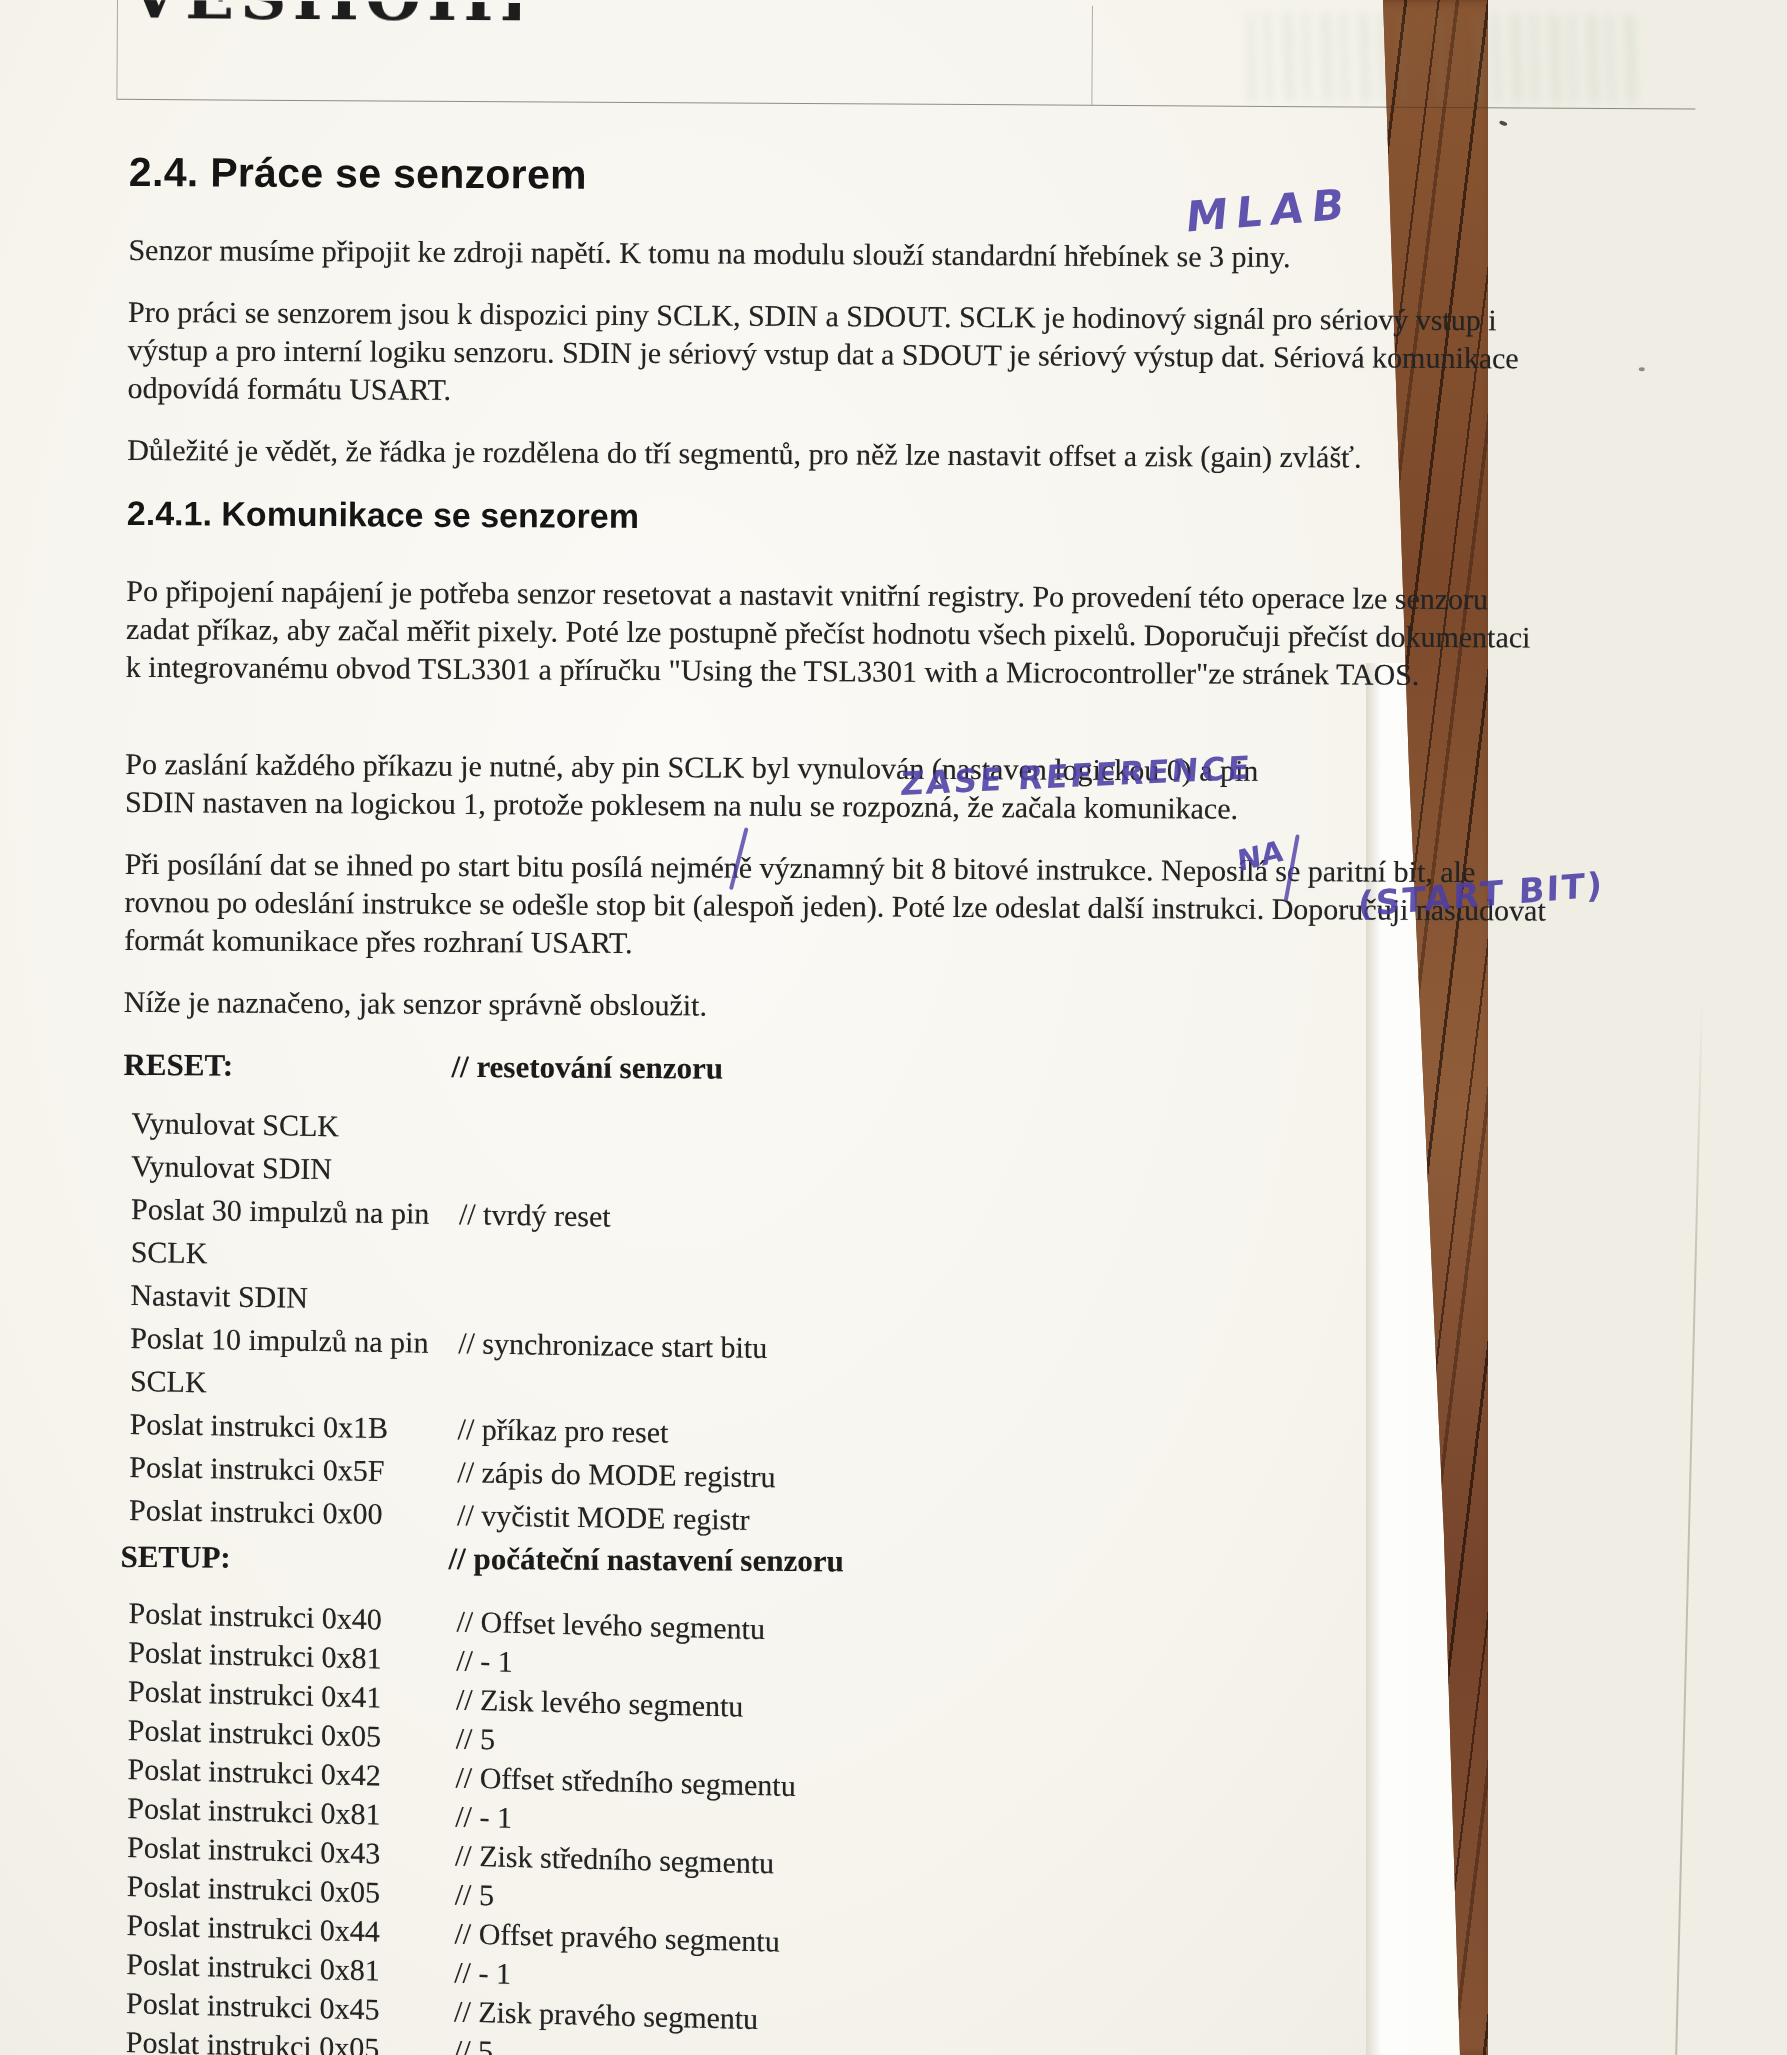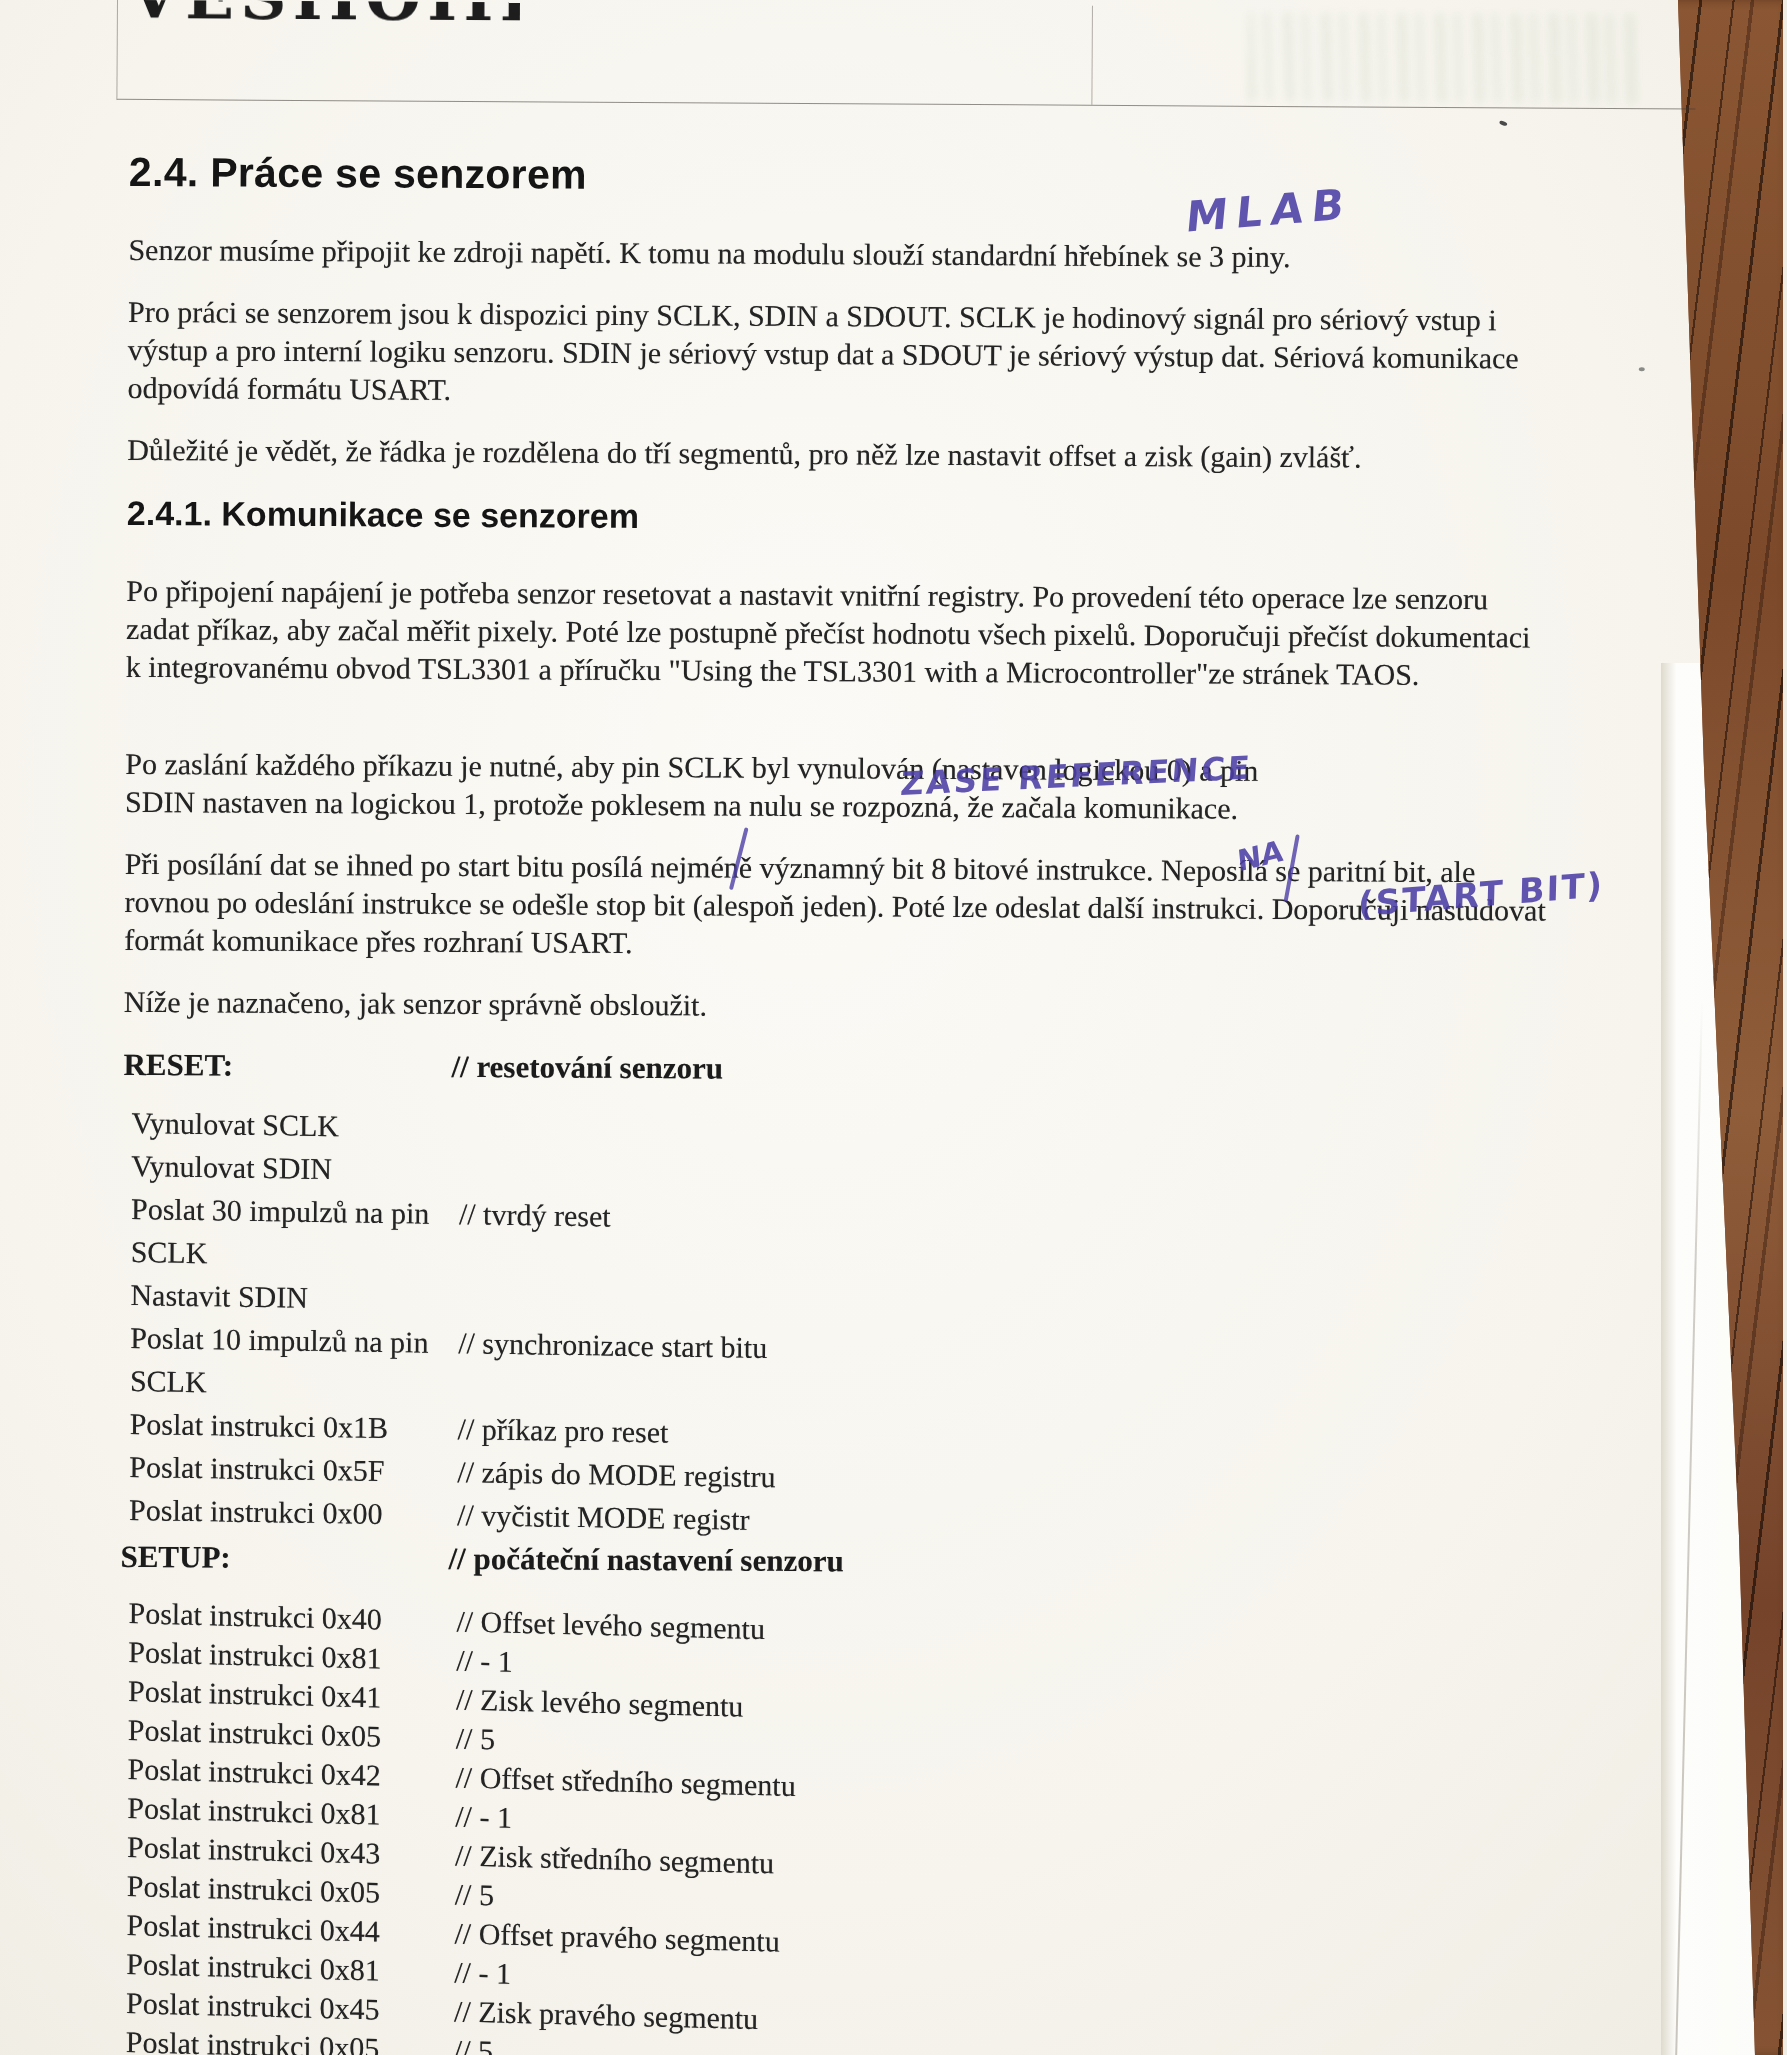--- a/index.html
+++ b/index.html
@@ -1,17 +1,17 @@
 <!DOCTYPE html>
 <html style="font-size:11.2px"><head>
 <meta charset="utf-8">
 <style>
   html,body{margin:0;padding:0;}
   body{width:1788px;height:2056px;overflow:hidden;background:#efede4;font-family:"Liberation Serif",serif;}
-  .scene{position:relative;width:1783px;height:2056px;
+  .scene{position:relative;width:1488px;height:2056px;
     background:radial-gradient(ellipse at 45% 38%, #fbfaf6 0%, #f6f4ed 62%, #eeece2 100%);}
   
   .under-sheet{position:absolute;right:0;top:663px;width:122px;height:1392px;
     background:linear-gradient(90deg,#dedacd 0px,#fdfdfb 15.4px,#fbfbf8 100%);}
   .page-edge-line{position:absolute;left:1701px;top:999px;width:2.1px;height:1075px;
     background:linear-gradient(rgba(90,80,60,0),rgba(90,80,60,.28) 25%,rgba(90,80,60,.32));
     transform:rotate(1.4deg);transform-origin:top left;}
   .wood{position:absolute;top:0;right:0;width:133px;height:2056px;
     clip-path:polygon(28px 0,133px 0,133px 2056px,105px 2056px,89px 1536px,54px 768px);
     background-color:#7d4829;

